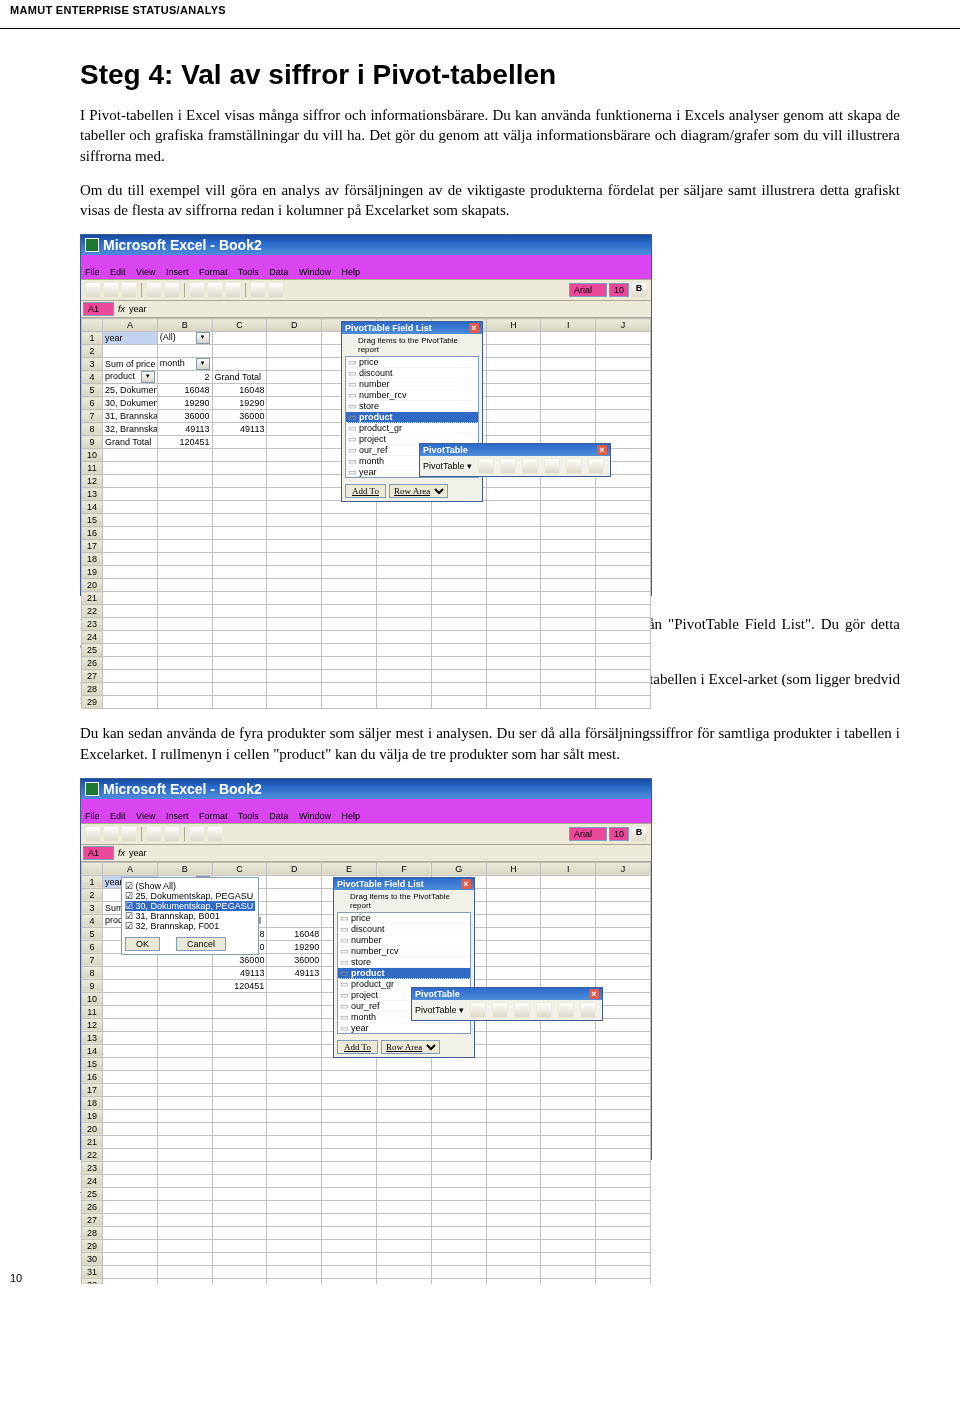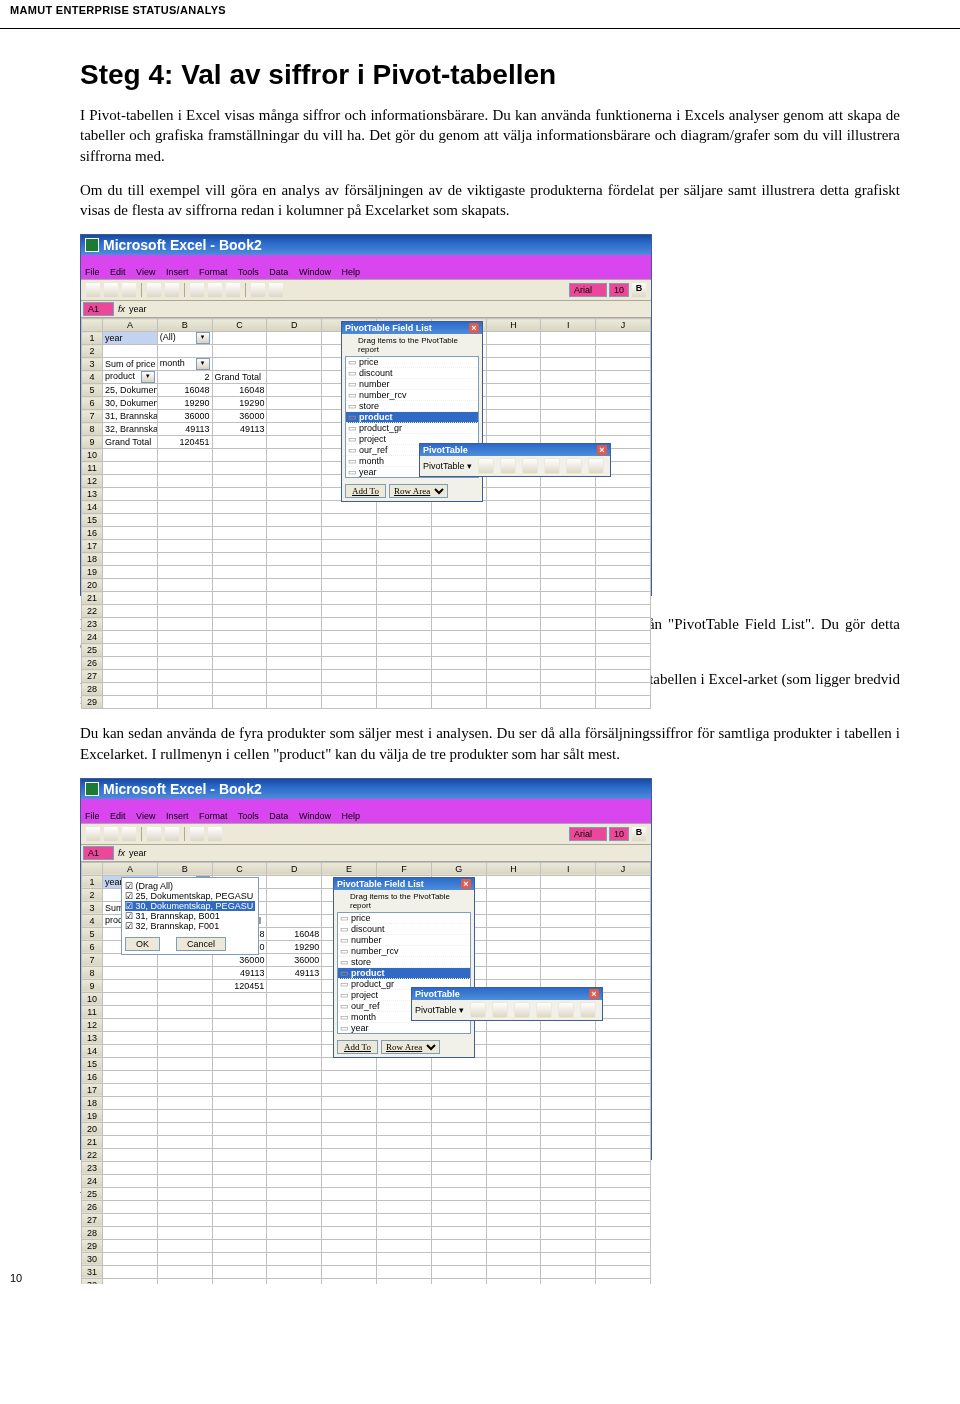--- a/index.html
+++ b/index.html
@@ -1203,21 +1203,21 @@
             <td></td>
             <td></td>
             <td></td>
             <td></td>
           </tr>
         </tbody>
   </table>
 
   <div class="popup" style="top:98px; left:40px;">
     <div id="popup-items">
-          <div class="chk">(Drag All)</div>
+          <div class="chk">(Show All)</div>
           <div class="chk">25, Dokumentskap, PEGASU</div>
           <div class="chk sel">30, Dokumentskap, PEGASU</div>
           <div class="chk">31, Brannskap, B001</div>
           <div class="chk">32, Brannskap, F001</div>
         </div>
     <div class="btns">
       <button>OK</button>
       <button>Cancel</button>
     </div>
   </div>

